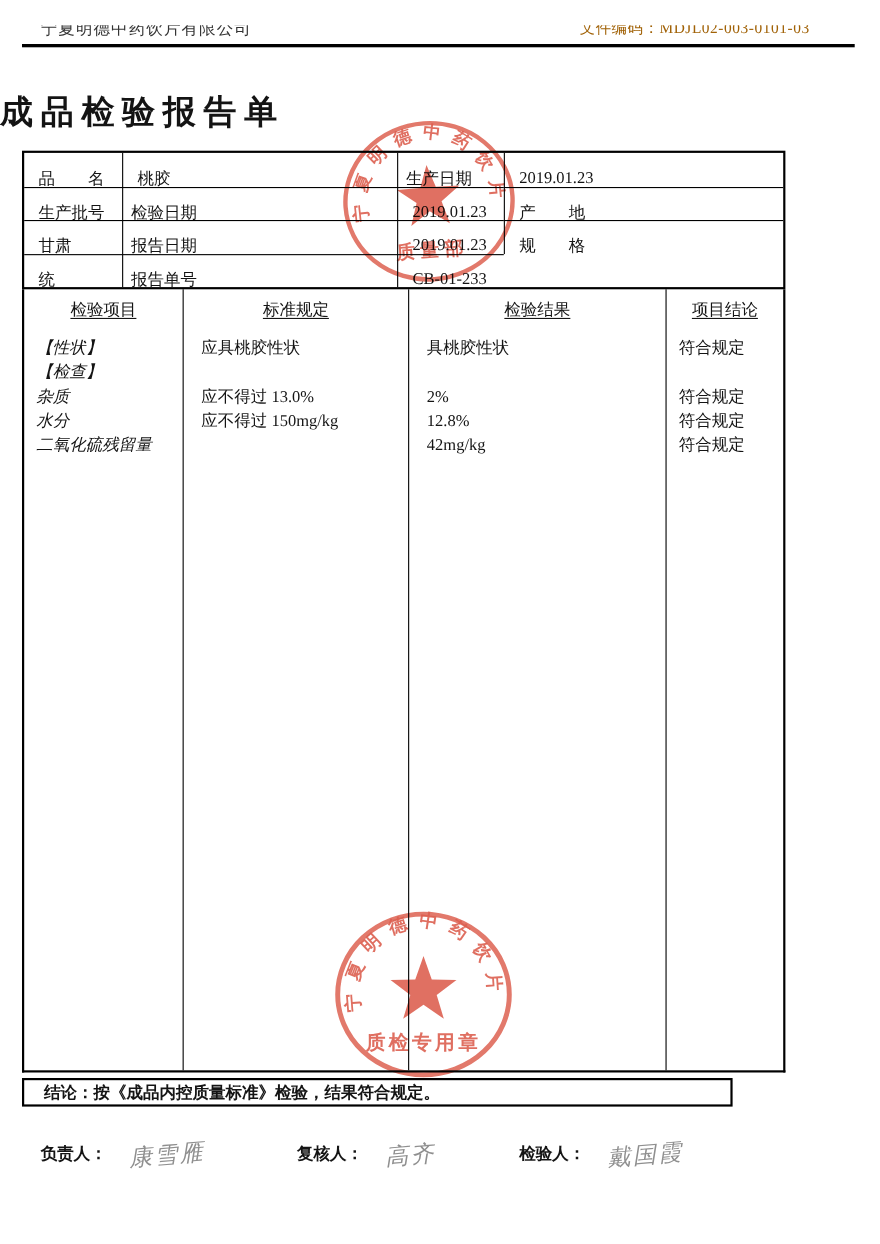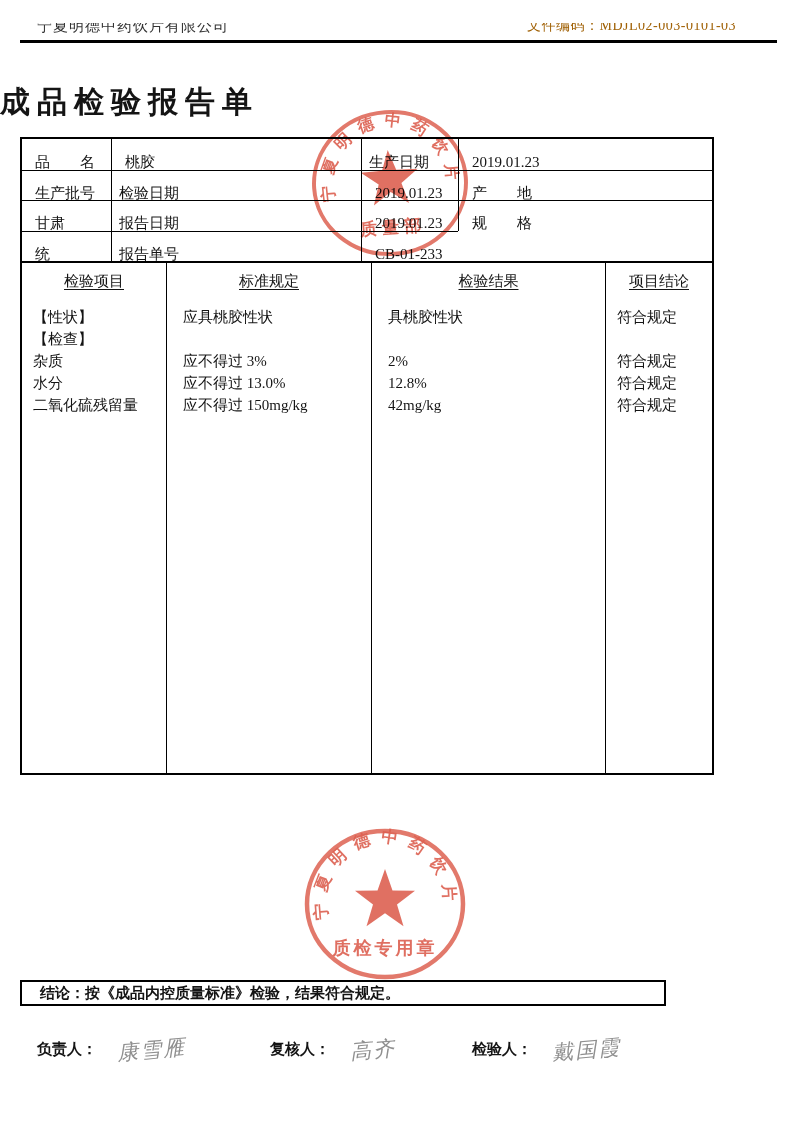--- a/index.html
+++ b/index.html
@@ -20,30 +20,30 @@
   .info{position:absolute;left:20px;top:137px;width:694px;height:126px;
     border:2px solid #000;box-sizing:border-box;display:grid;
     grid-template-columns:89px 250px 97px 1fr;grid-auto-rows:1fr;}
   .info .cell{border-left:1px solid #000;border-top:1px solid #000;
     display:flex;align-items:center;font-size:15px;box-sizing:border-box;
     padding:16px 4px 0 13px;white-space:nowrap;overflow:hidden;}
   .info .cell:nth-child(4n+1){border-left:none;}
   .info .cell:nth-child(-n+4){border-top:none;}
   .info .cell.lb2{padding-left:7px;text-align:center;}
   
-  .insp{position:absolute;left:20px;top:263px;width:694px;height:512px;
+  .insp{position:absolute;left:20px;top:263px;width:694px;height:712px;
     border:2px solid #000;border-top:none;box-sizing:border-box;display:flex;}
   .col{box-sizing:border-box;}
   .col+.col{border-left:1px solid #000;}
   .c1{width:144px;} .c2{width:205px;font-family:Liberation Serif, serif;} .c3{width:234px;} .c4{flex:1;}
   .col .hd{margin-top:9px;text-align:center;font-size:15px;
     text-decoration:underline;text-underline-offset:3px;}
   .col .lines{margin-top:15px;}
   .ln{line-height:22px;min-height:22px;font-size:15px;white-space:nowrap;}
-  .c1 .ln{padding-left:11px;}
+  .c1 .ln{padding-left:11px;font-style:italic;}
   .c2 .ln{padding-left:16px;}
   .c3 .ln{padding-left:16px;}
   .c4 .ln{padding-left:11px;}
   
   .concl{position:absolute;left:20px;top:980px;width:646px;height:26px;
     border:2px solid #000;box-sizing:border-box;display:flex;align-items:center;
     font-size:15px;font-weight:bold;padding-left:18px;}
   
   .sigs{position:absolute;left:20px;top:1038px;width:740px;height:45px;font-size:15px;}
   .sig{position:absolute;top:2px;display:flex;align-items:flex-start;}
@@ -100,21 +100,20 @@
         <div class="ln">杂质</div>
         <div class="ln">水分</div>
         <div class="ln">二氧化硫残留量</div>
       </div>
     </div>
     <div class="col c2">
       <div class="hd">标准规定</div>
       <div class="lines">
         <div class="ln">应具桃胶性状</div>
         <div class="ln"></div>
-        <div class="ln">应不得过 3%</div>
         <div class="ln">应不得过 13.0%</div>
         <div class="ln">应不得过 150mg/kg</div>
       </div>
     </div>
     <div class="col c3">
       <div class="hd">检验结果</div>
       <div class="lines">
         <div class="ln">具桃胶性状</div>
         <div class="ln"></div>
         <div class="ln">2%</div>

